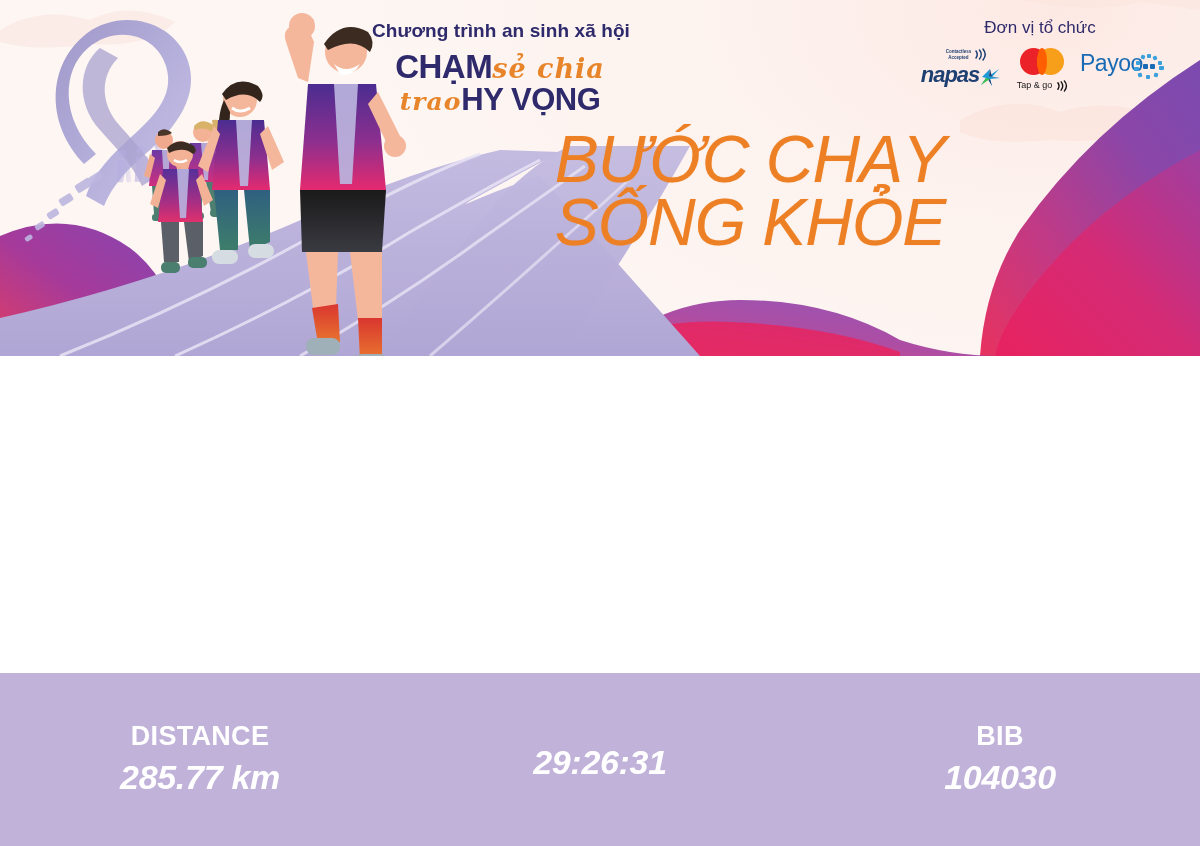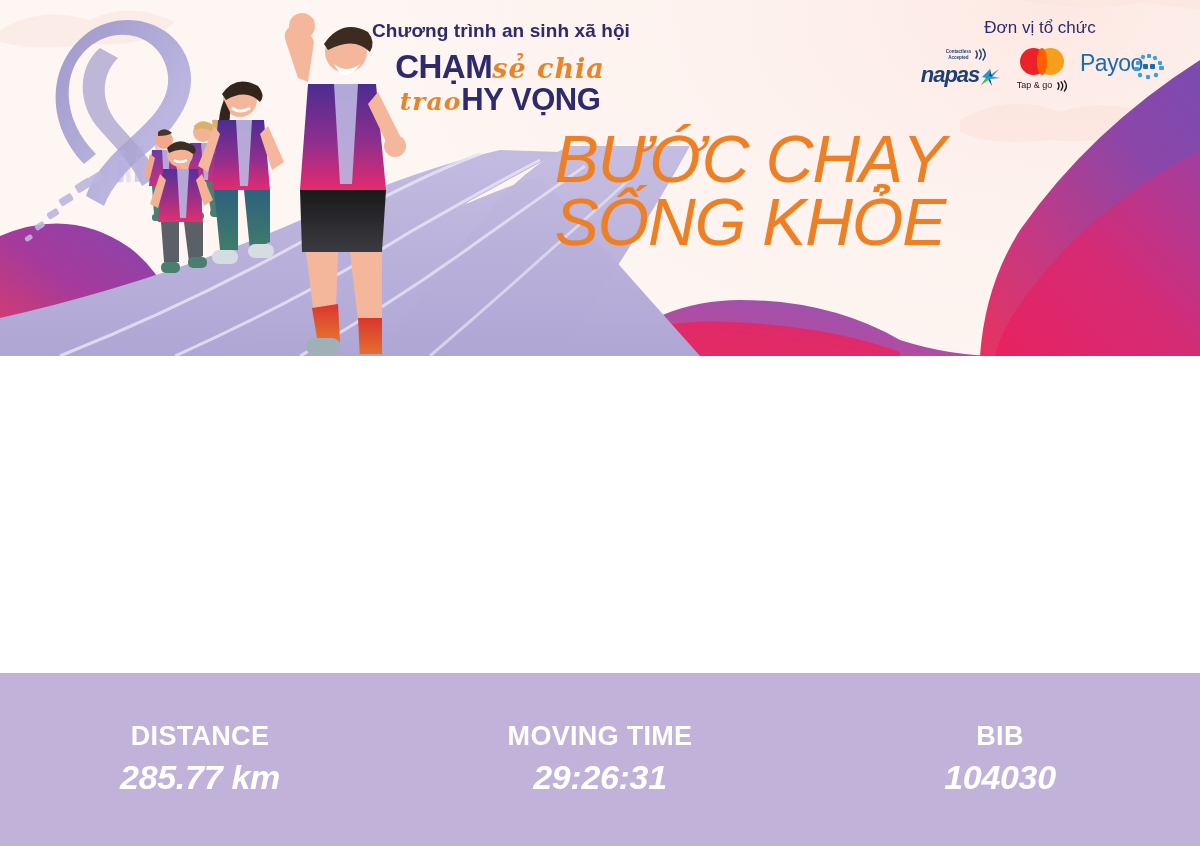--- a/index.html
+++ b/index.html
@@ -402,21 +402,20 @@
   </div>
 
 
   <div class="stats">
     <div class="stats-inner">
       <div class="stat">
         <div class="stat-label">DISTANCE</div>
         <div class="stat-value">285.77 km</div>
       </div>
       <div class="stat">
-        <div class="stat-label">MOVING TIME</div>
         <div class="stat-value">29:26:31</div>
       </div>
       <div class="stat">
         <div class="stat-label">BIB</div>
         <div class="stat-value">104030</div>
       </div>
     </div>
   </div>
 
 </div>

